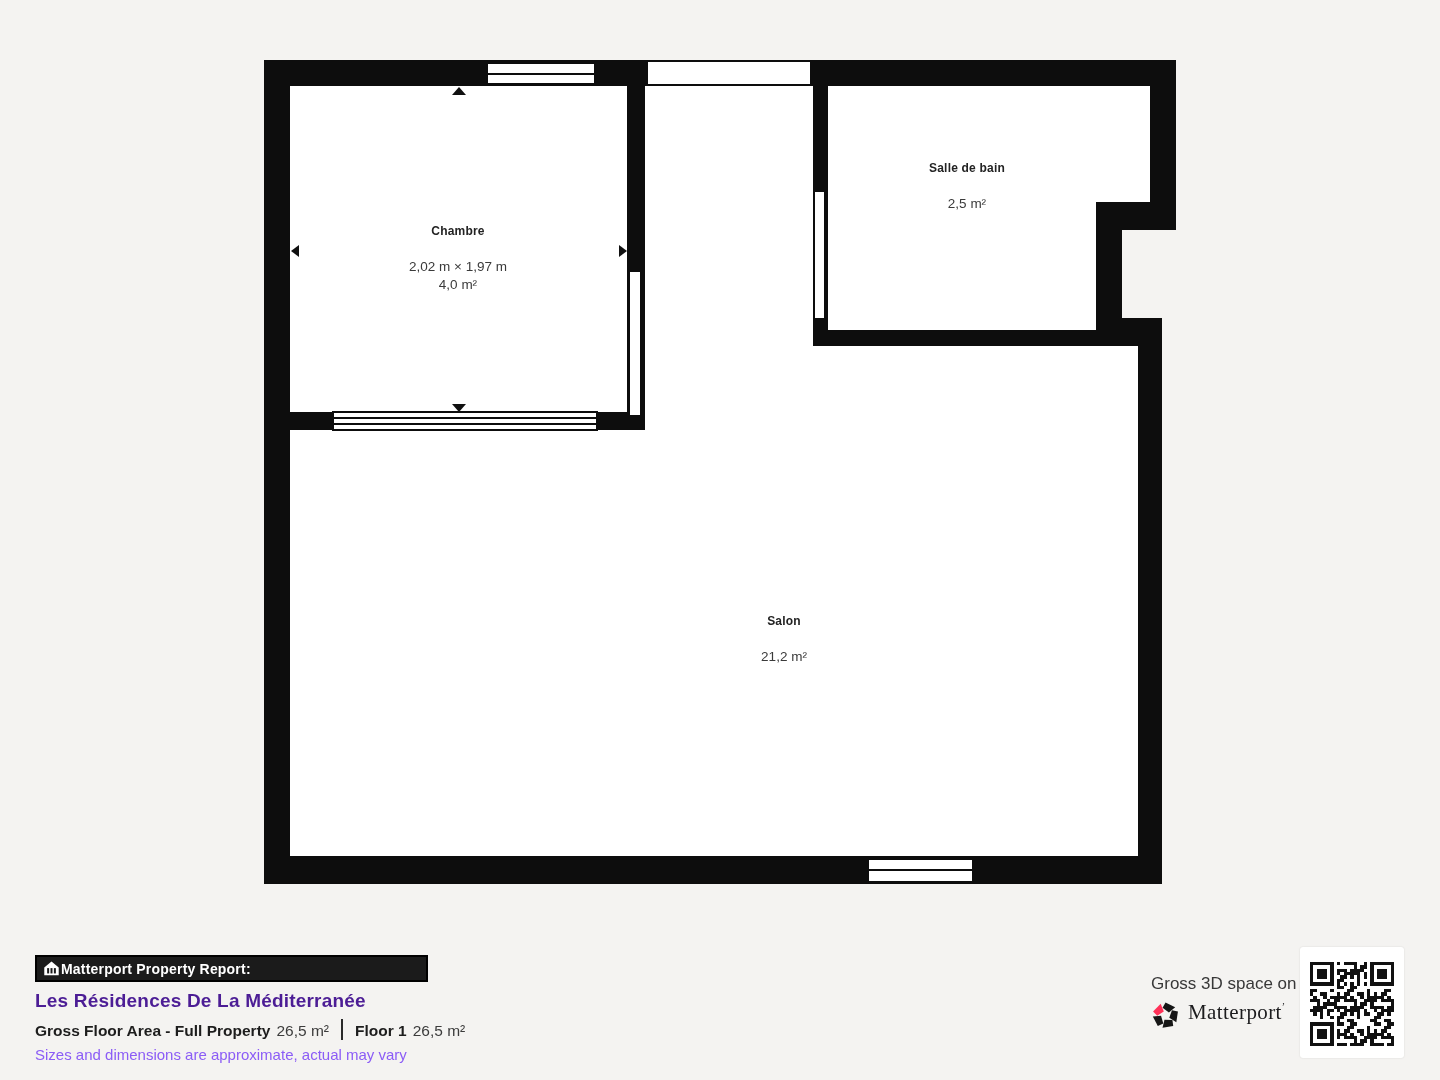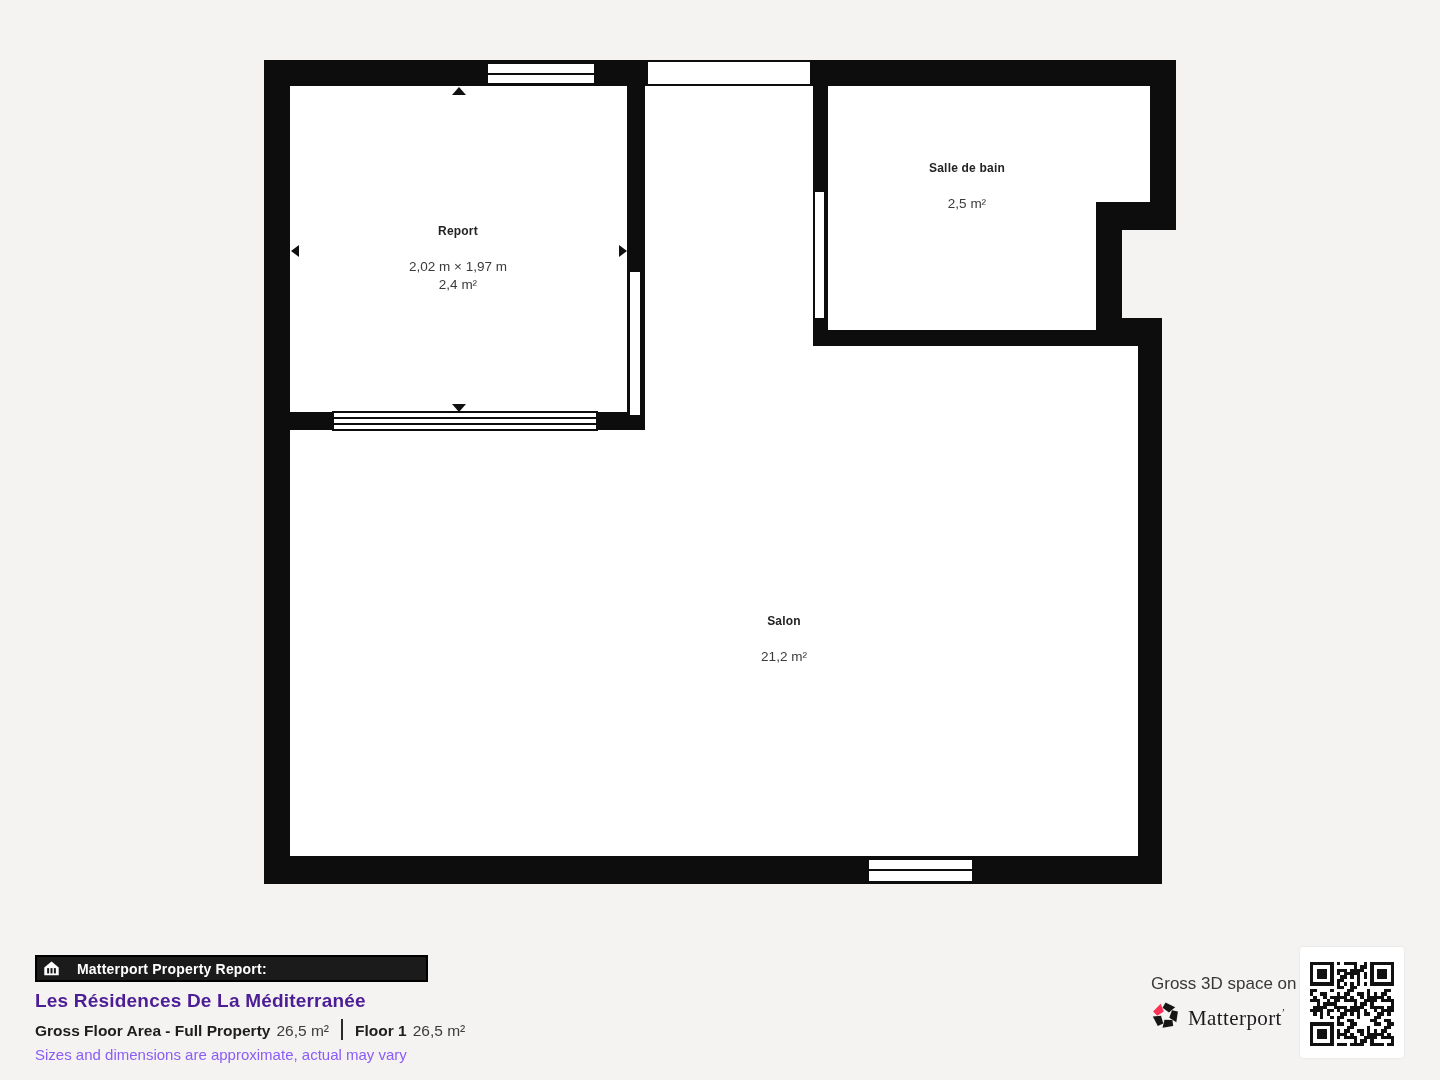--- a/index.html
+++ b/index.html
@@ -34,30 +34,30 @@
   .room-label{position:absolute;width:260px;text-align:center;color:#232323}
   .room-name{font-size:12px;font-weight:bold;letter-spacing:.2px}
   .room-sub{font-size:13.5px;color:#3a3a3a;margin-top:21px;line-height:16px}
   
   .banner{
     position:absolute;left:35px;top:955px;width:393px;height:27px;
     background:var(--banner);border:2px solid #000;
     display:flex;align-items:center;padding-left:5px;
   }
   .banner-icon{width:19px;height:19px;flex:0 0 auto}
-  .banner-label{color:#fff;font-size:14px;font-weight:bold;margin-left:16px;letter-spacing:.2px}
+  .banner-label{color:#fff;font-size:14px;font-weight:bold;margin-left:0;letter-spacing:.2px}
   .prop-title{position:absolute;left:35px;top:990px;font-size:19px;font-weight:bold;color:#4c1d95;letter-spacing:.2px}
   .info-row{position:absolute;left:35px;top:1019px;display:flex;align-items:flex-end;font-size:15.5px;color:#333}
   .info-bold{font-weight:bold;color:#1d1d1d}
   .info-val{margin-left:6px;color:#3c3c3c}
   .info-div{width:2px;height:21px;background:#2a2a2a;margin:0 12px}
   .disclaimer{position:absolute;left:35px;top:1046px;font-size:15px;color:#8b5cf6}
   
   .visit-text{position:absolute;left:1151px;top:974px;font-size:17px;color:#383838}
-  .brand-row{position:absolute;left:1150px;top:1000px;display:flex;align-items:flex-end}
+  .brand-row{position:absolute;left:1150px;top:1000px;display:flex;align-items:flex-start}
   .pinwheel{width:31px;height:31px;flex:0 0 auto}
   .brand-word{font-family:"Liberation Serif","DejaVu Serif",serif;font-size:21px;color:#1c1c1e;margin-left:7px;letter-spacing:.4px}
   .brand-tick{font-size:10px;vertical-align:9px;color:#1c1c1e}
   .qr-card{
     position:absolute;left:1300px;top:947px;width:104px;height:111px;background:#fff;
     border-radius:3px;box-shadow:0 0 2px rgba(0,0,0,.12);
     display:flex;align-items:center;justify-content:center;
   }
   .qr-card svg{width:84px;height:84px;margin-top:3px}
 </style>
@@ -100,23 +100,23 @@
     </div>
     <div class="abs door-leaf" style="left:630px;top:272px;width:10px;height:143px"></div>
     <div class="abs door-leaf" style="left:815px;top:192px;width:9px;height:126px"></div>
 
     <span class="tri tri-up" style="left:452px;top:87px"></span>
     <span class="tri tri-down" style="left:452px;top:404px"></span>
     <span class="tri tri-left" style="left:291px;top:245px"></span>
     <span class="tri tri-right" style="left:619px;top:245px"></span>
 
     <div class="room-label" style="left:328px;top:224px">
-      <div class="room-name">Report</div>
+      <div class="room-name">Chambre</div>
       <div class="room-sub">2,02 m × 1,97 m</div>
-      <div class="room-sub" style="margin-top:2px">2,4 m²</div>
+      <div class="room-sub" style="margin-top:2px">4,0 m²</div>
     </div>
     <div class="room-label" style="left:837px;top:161px">
       <div class="room-name">Salle de bain</div>
       <div class="room-sub">2,5 m²</div>
     </div>
     <div class="room-label" style="left:654px;top:614px">
       <div class="room-name">Salon</div>
       <div class="room-sub">21,2 m²</div>
     </div>
   </div>

